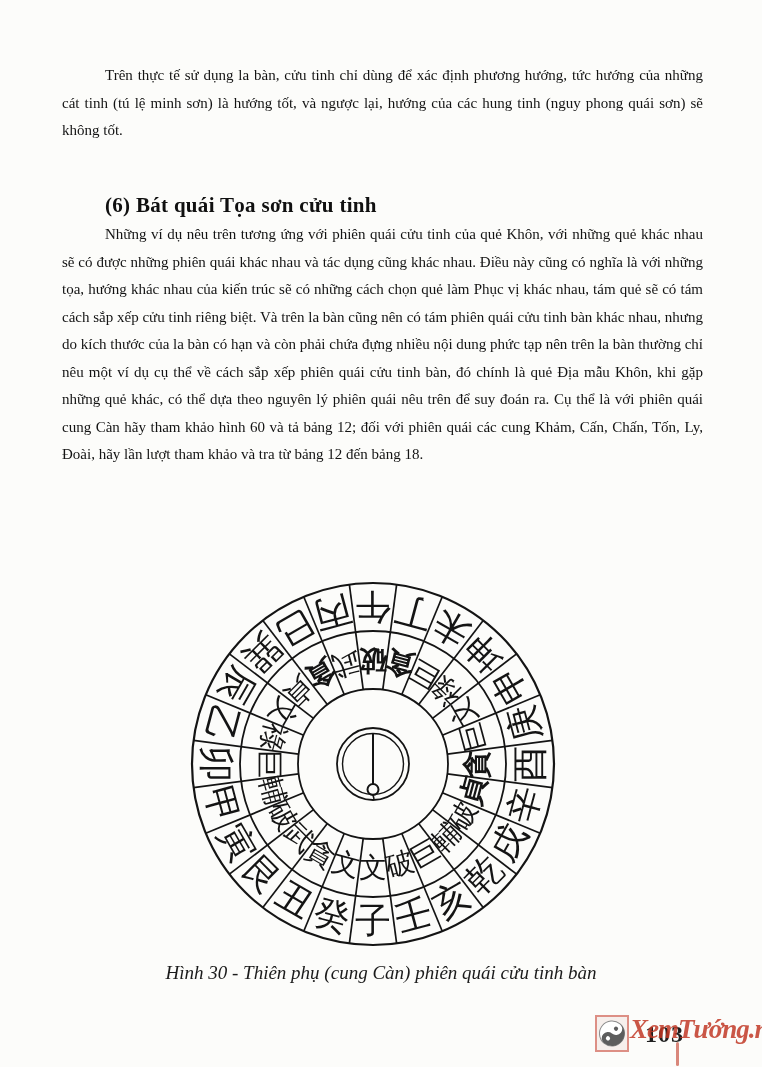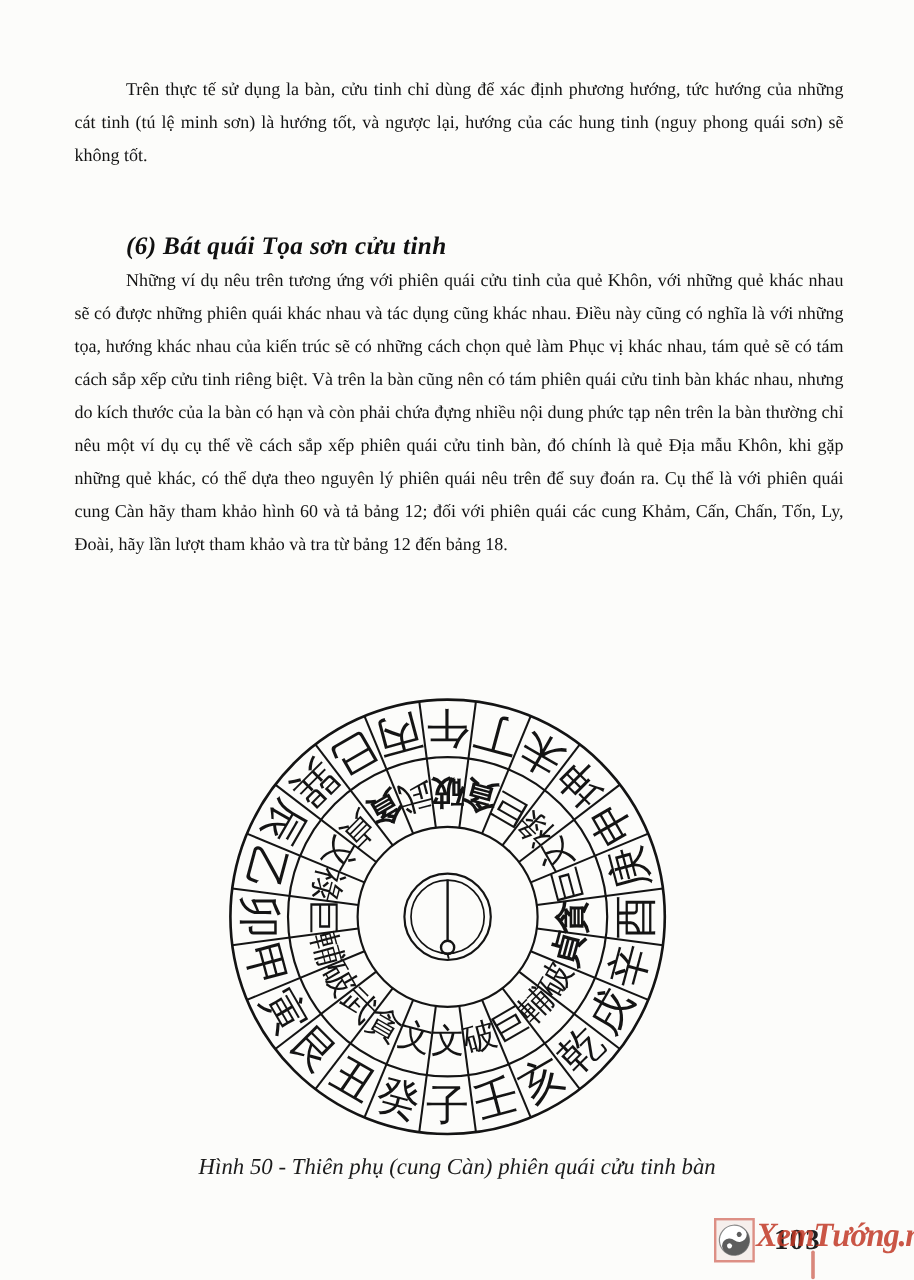--- a/index.html
+++ b/index.html
@@ -12,21 +12,21 @@
   .bodytext{
     position:absolute;left:62px;width:641px;
     font-size:15px;line-height:27.5px;
     text-align:justify;text-indent:43px;
     color:#131313;
   }
   #p1{top:47px;}
   #p2{top:206px;}
   #heading{
     position:absolute;left:105px;top:172px;
-    font-size:21px;font-weight:bold;font-style:italic;
+    font-size:21px;font-weight:bold;
     color:#101010;letter-spacing:0.3px;
   }
   #figure{
     position:absolute;left:188px;top:579px;width:370px;height:370px;
   }
   #caption{
     position:absolute;left:0;top:962px;width:762px;
     text-align:center;font-style:italic;font-size:19px;color:#1b1b1b;
   }
   #footer{position:absolute;left:0;top:1008px;width:762px;height:59px;}
@@ -136,21 +136,21 @@
       <text x="263.00000000000006" y="320.0999629903724" text-anchor="middle" dy="0.36em" font-size="36" fill="#141414" font-weight="normal" transform="rotate(330 263.00000000000006 320.0999629903724)">亥</text>
       <text x="236.50000000000006" y="274.20061658979716" text-anchor="middle" dy="0.36em" font-size="28" fill="#141414" font-weight="normal" transform="rotate(330 236.50000000000006 274.20061658979716)">巨</text>
       <text x="225.37577103599324" y="335.68442890109463" text-anchor="middle" dy="0.36em" font-size="36" fill="#141414" font-weight="normal" transform="rotate(345 225.37577103599324 335.68442890109463)">壬</text>
       <text x="211.65836164555964" y="284.49036010777405" text-anchor="middle" dy="0.36em" font-size="28" fill="#141414" font-weight="normal" transform="rotate(345 211.65836164555964 284.49036010777405)">破</text>
       <line x1="185" y1="154" x2="185" y2="205.5" stroke="#141414" stroke-width="2"></line>
       <circle cx="185" cy="210.5" r="5.5" fill="none" stroke="#141414" stroke-width="2"></circle>
       <line x1="185" y1="216" x2="186" y2="220" stroke="#141414" stroke-width="1.6"></line>
     </svg>
 </div>
 
-<div id="caption">Hình 50 - Thiên phụ (cung Càn) phiên quái cửu tinh bàn</div>
+<div id="caption">Hình 30 - Thiên phụ (cung Càn) phiên quái cửu tinh bàn</div>
 
 <div id="footer">
   <svg id="yy-icon" viewBox="0 0 34 37" xmlns="http://www.w3.org/2000/svg">
     <rect x="0.5" y="0.5" width="33" height="36" fill="#f6efec" stroke="#dd8f85" stroke-width="3"></rect>
     <g transform="translate(17,18.5) rotate(40)">
       <circle cx="0" cy="0" r="12.5" fill="#ffffff" stroke="#8a8a8a" stroke-width="1"></circle>
       <path d="M0,-12.5 A12.5,12.5 0 0,1 0,12.5 A6.25,6.25 0 0,1 0,0 A6.25,6.25 0 0,0 0,-12.5 Z" fill="#5d5d5d"></path>
       <circle cx="0" cy="-6.25" r="2.1" fill="#5d5d5d"></circle>
       <circle cx="0" cy="6.25" r="2.1" fill="#ffffff"></circle>
     </g>

